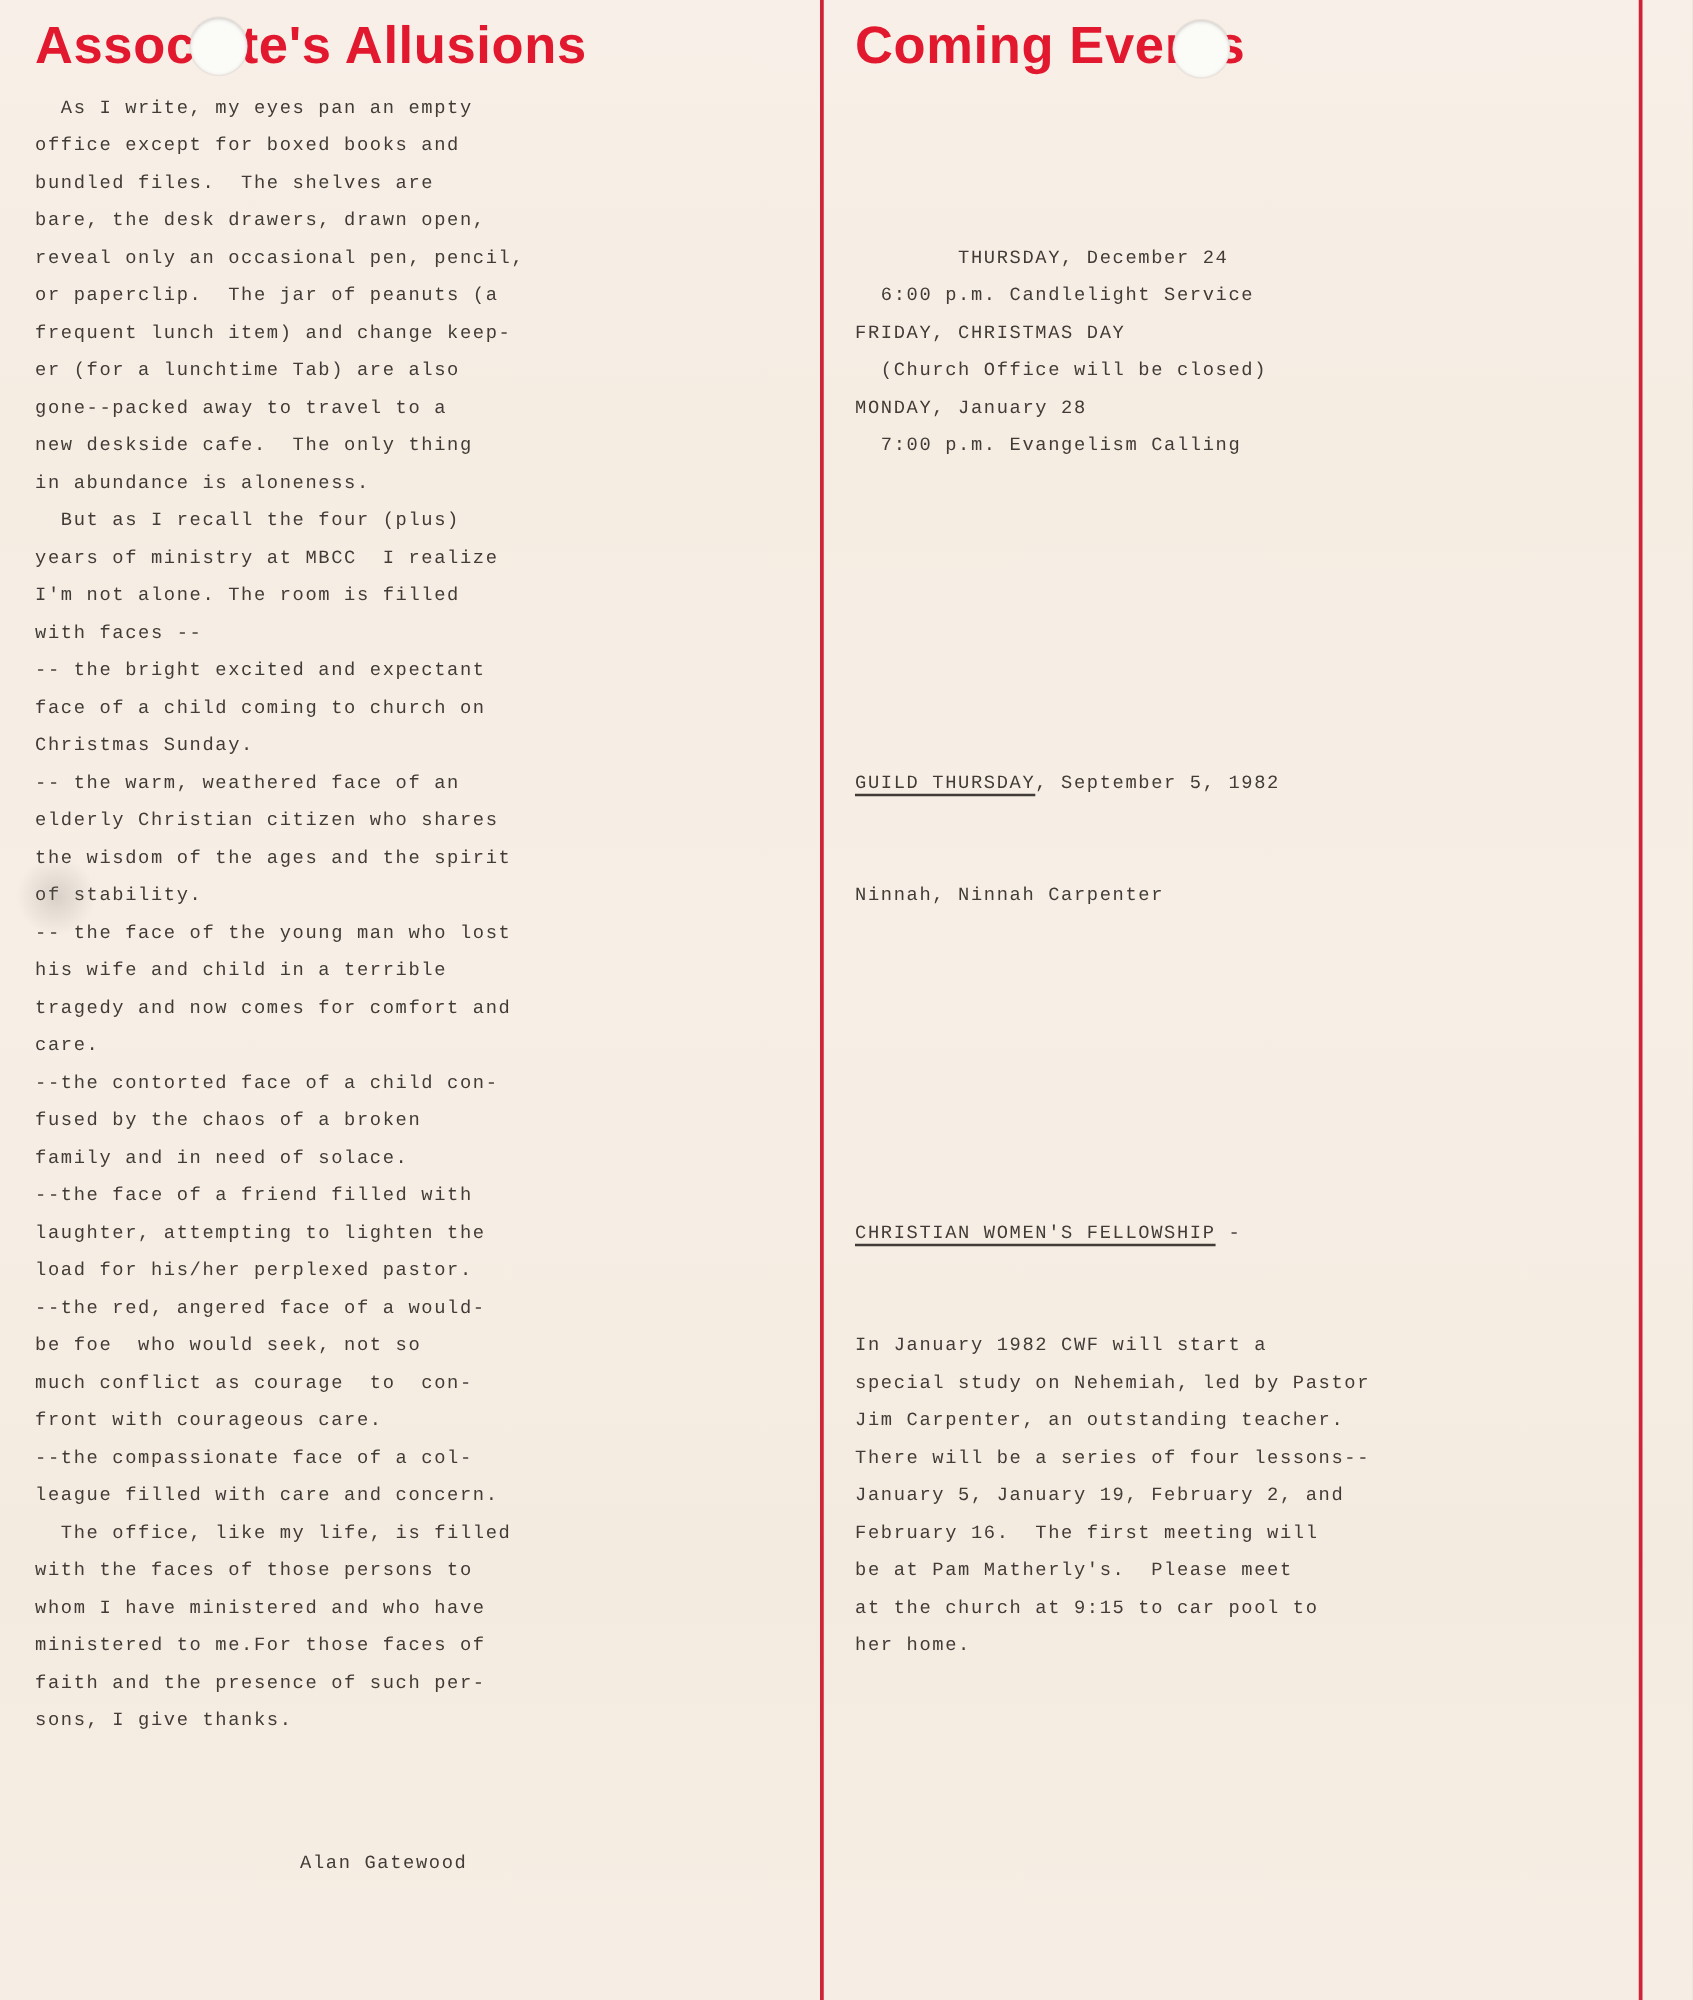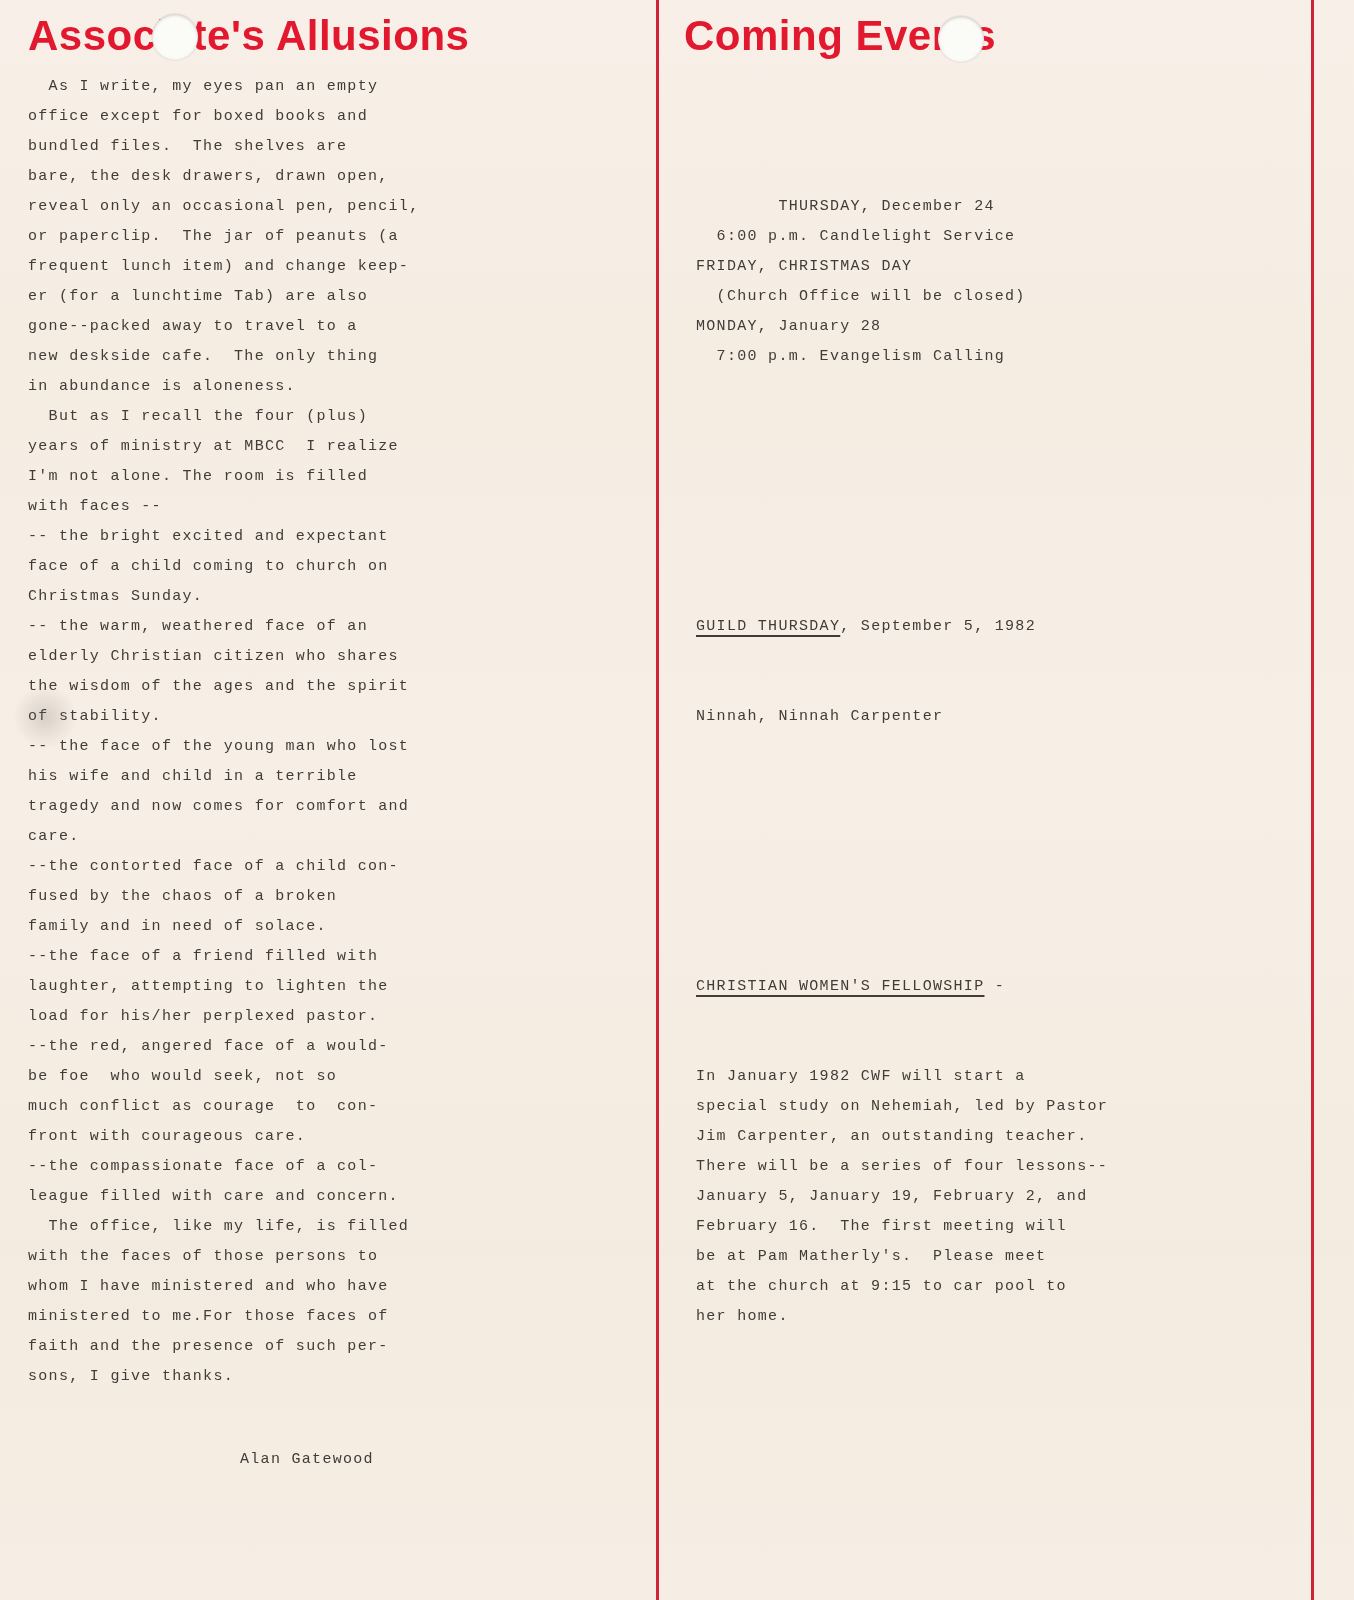--- a/index.html
+++ b/index.html
@@ -27,21 +27,21 @@
     font-family: "Liberation Mono", "DejaVu Sans Mono", monospace;
     font-size: 15px;
     letter-spacing: 1.3px;
     line-height: 30px;
     color: #413c37;
     white-space: pre-wrap;
   }
   .col { position: absolute; top: 12px; }
   .col-left  { left: 28px;  width: 615px; }
   .col-right { left: 684px; width: 632px; }
-  .section { margin: 0 0 30px 12px; }
+  .section { margin: 0 0 30px 0; }
   .u {
     text-decoration: underline;
     text-decoration-thickness: 2px;
     text-underline-offset: 5px;
   }
   .divider {
     position: absolute; top: 0; bottom: 0;
     left: 656px; width: 3px;
     background: #cf2338;
   }
@@ -60,21 +60,21 @@
   }
   .hole-left  { left: 152px; top: 14px; }
   .hole-right { left: 938px; top: 16px; }
   .smudge {
     position: absolute;
     left: 0px; top: 672px;
     width: 90px; height: 90px;
     background: radial-gradient(closest-side, rgba(110,100,95,0.22), rgba(110,100,95,0.0) 70%);
     z-index: 2;
   }
-  .signature { margin-top: 53px; padding-left: 212px; }
+  .signature { margin-top: 84px; padding-left: 212px; }
 </style>
 </head>
 <body>
 
 <div class="page">
 
   <div class="smudge"></div>
 
   <div class="col col-left">
     <h1 class="headline">Associate's Allusions</h1>

